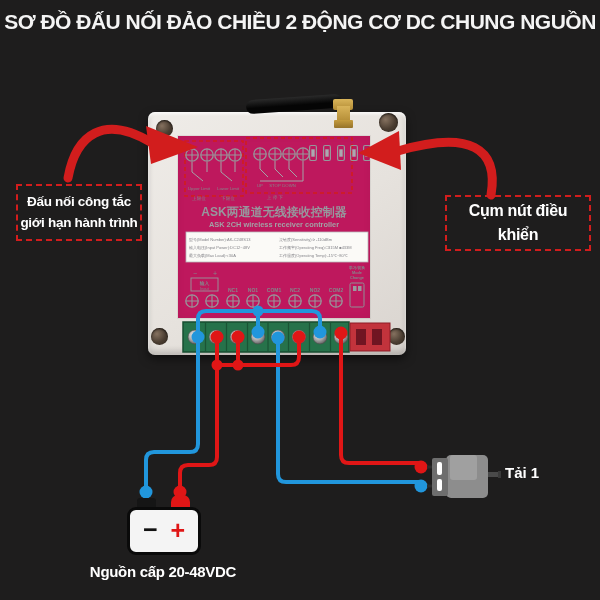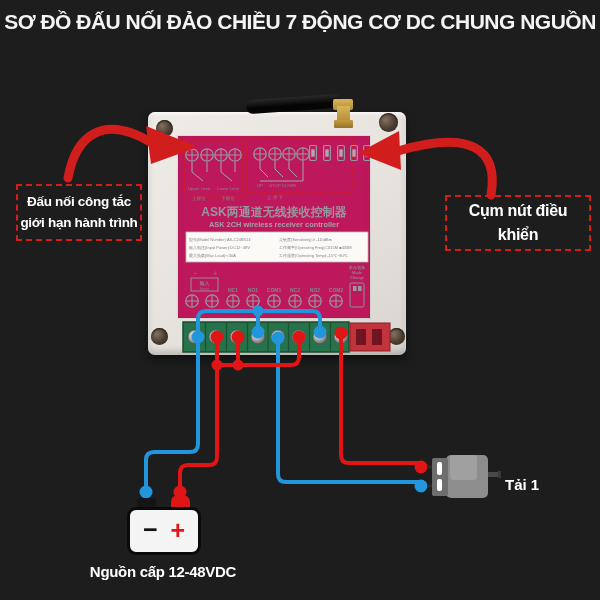--- a/index.html
+++ b/index.html
@@ -43,31 +43,31 @@
   
   #battery-body{left:127px;top:507px;width:74px;height:48px;box-sizing:border-box;
     background:#f4f4f4;border:3px solid #0a0a0a;border-radius:9px;
     display:flex;align-items:center;justify-content:space-evenly;}
   #battery-minus{color:#111;font-size:25px;font-weight:900;line-height:1;margin-top:-3px;}
   #battery-plus{color:#e01616;font-size:25px;font-weight:900;line-height:1;margin-top:-2px;}
   #battery-neg-nub{left:137px;top:498px;width:19px;height:12px;background:#151515;border-radius:3px 3px 0 0;}
   #battery-pos-nub{left:171px;top:495px;width:19px;height:15px;background:#e01616;border-radius:7px 7px 0 0;}
   #battery-label{left:88px;top:563px;width:150px;text-align:center;color:#fff;
     font-size:15px;font-weight:700;letter-spacing:-0.3px;white-space:nowrap;}
-  #load-label{left:505px;top:476px;color:#fff;font-size:15px;font-weight:700;}
+  #load-label{left:505px;top:464px;color:#fff;font-size:15px;font-weight:700;}
   svg{display:block;}
   #overlay{left:0;top:0;pointer-events:none;}
   .svgtxt{fill:#85858a;font-family:"Liberation Sans",sans-serif;}
 </style>
 </head>
 <body>
 
 <div id="stage">
 
-  <div class="abs" id="main-title">SƠ ĐỒ ĐẤU NỐI ĐẢO CHIỀU 7 ĐỘNG CƠ DC CHUNG NGUỒN</div>
+  <div class="abs" id="main-title">SƠ ĐỒ ĐẤU NỐI ĐẢO CHIỀU 2 ĐỘNG CƠ DC CHUNG NGUỒN</div>
 
   <div class="abs" id="device-body"></div>
   <div class="abs hole" style="left:156px;top:120px;"></div>
   <div class="abs hole" style="left:379px;top:113px;width:19px;height:19px;"></div>
   <div class="abs hole" style="left:151px;top:328px;"></div>
   <div class="abs hole" style="left:388px;top:328px;"></div>
   <div class="abs" id="antenna-rod"></div>
   <div class="abs gold" id="ant-elbow"></div>
   <div class="abs gold" id="ant-stem"></div>
   <div class="abs" id="ant-nut"></div>
@@ -257,17 +257,17 @@
   <div class="abs note-box" id="note-right">
     <div>Cụm nút điều khiển</div>
   </div>
 
   <div class="abs" id="battery-neg-nub"></div>
   <div class="abs" id="battery-pos-nub"></div>
   <div class="abs" id="battery-body">
     <span id="battery-minus">−</span>
     <span id="battery-plus">+</span>
   </div>
-  <div class="abs" id="battery-label">Nguồn cấp 12-48VDC</div>
+  <div class="abs" id="battery-label">Nguồn cấp 20-48VDC</div>
 
   <div class="abs" id="load-label">Tải 1</div>
 
 </div>
 
 </body></html>

